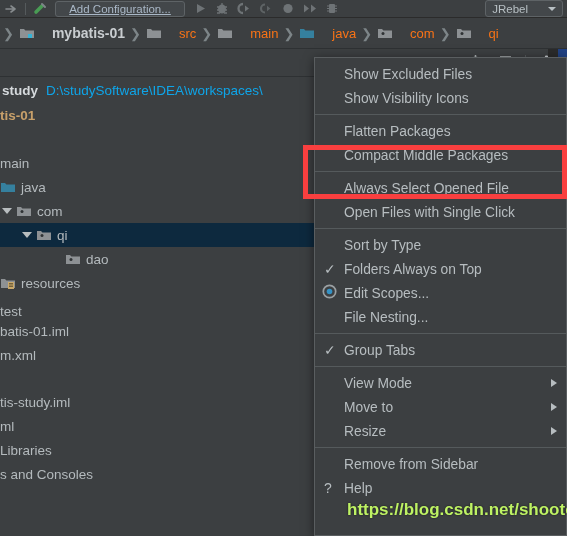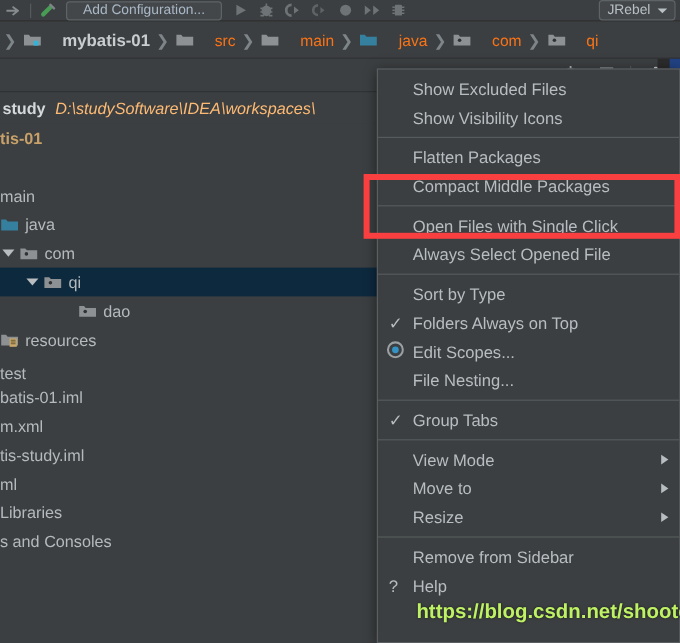--- a/index.html
+++ b/index.html
@@ -16,27 +16,27 @@
     position: absolute; left: 0; top: 0; width: 567px; height: 18px;
     background: #3c3f41; border-bottom: 1px solid #2b2b2b;
     display: flex; align-items: center;
   }
   .tb-icon { width: 22px; height: 18px; display: flex; align-items: center; justify-content: center; }
   .tb-sep { width: 1px; height: 12px; background: #555a5c; margin: 0 3px; }
   .run-config {
     height: 16px; min-width: 130px; margin-left: 4px; margin-right: 4px;
     border: 1px solid #5e6366; border-radius: 3px; background: #43474a;
     color: #a9b7c6; font-size: 11.5px; display: flex; align-items: center;
-    justify-content: center; padding: 0 8px; white-space: nowrap;
+    justify-content: center; padding: 0 8px; white-space: nowrap; text-decoration: underline;
   }
   .jrebel {
     position: absolute; right: 4px; top: 0px; height: 17px;
     border: 1px solid #5e6366; border-radius: 3px; background: #43474a;
     color: #b8c0c4; font-size: 11.5px; display: flex; align-items: center;
-    padding: 0 6px; gap: 6px; white-space: nowrap;
+    padding: 0 6px; gap: 20px; white-space: nowrap;
   }
   .caret-d { width: 0; height: 0; border-left: 4px solid transparent; border-right: 4px solid transparent; border-top: 4px solid #b8c0c4; }
 
   
   .breadcrumb {
     position: absolute; left: 0; top: 18px; width: 567px; height: 31px;
     background: #3c3f41; border-bottom: 1px solid #2e3133;
     display: flex; align-items: center; padding-left: 2px; gap: 1px;
     overflow: hidden; white-space: nowrap;
   }
@@ -55,21 +55,21 @@
   .tw-ic { width: 26px; height: 22px; display: flex; align-items: center; justify-content: center; cursor: default; }
   .tw-divider { width: 1px; height: 16px; background: #555a5c; margin: 0 3px; }
 
   
   .pathrow {
     position: absolute; left: 0; top: 77px; width: 559px; height: 26px;
     background: #3c3f41; display: flex; align-items: center; gap: 8px;
     padding-left: 2px; overflow: hidden; white-space: nowrap; text-align: center;
   }
   .pathrow .proj { font-size: 13.5px; font-weight: bold; color: #d5d9dc; }
-  .pathrow .path { font-size: 13.5px; color: #fdba74; font-style: italic; }
+  .pathrow .path { font-size: 13.5px; color: #0ea5e9; }
 
   
   .tree { position: absolute; left: 0; top: 103px; width: 320px; height: 433px; background: #3c3f41; }
   .trow {
     position: relative; height: 24px; display: flex; align-items: center;
     font-size: 13.5px; color: #b4babd; white-space: nowrap; overflow: hidden;
   }
   .trow.sel { background: #0d293e; }
   .trow.bold { font-weight: bold; color: #c8a06a; }
   .arrow {
@@ -354,21 +354,21 @@
     </div>
 
     <div class="trow" style="padding-left:0px;">
       <span>batis-01.iml</span>
     </div>
 
     <div class="trow" style="padding-left:0px;">
       <span>m.xml</span>
     </div>
 
-    <div class="trow" style="padding-left:0px;">
+    <div class="trow" style="padding-left:0px;margin-top:23px;">
       <span>tis-study.iml</span>
     </div>
 
     <div class="trow" style="padding-left:0px;">
       <span>ml</span>
     </div>
 
     <div class="trow" style="padding-left:0px;">
       <span>Libraries</span>
     </div>
@@ -392,24 +392,24 @@
     <div class="mi">
       <span>Flatten Packages</span>
     </div>
     <div class="mi">
       <span>Compact Middle Packages</span>
     </div>
 
     <div class="msep"></div>
 
     <div class="mi">
+      <span>Always Select Opened File</span>
+    </div>
+    <div class="mi">
       <span>Open Files with Single Click</span>
-    </div>
-    <div class="mi">
-      <span>Always Select Opened File</span>
     </div>
 
     <div class="msep"></div>
 
     <div class="mi">
       <span>Sort by Type</span>
     </div>
     <div class="mi">
       <span class="check">✓</span>
       <span>Folders Always on Top</span>

